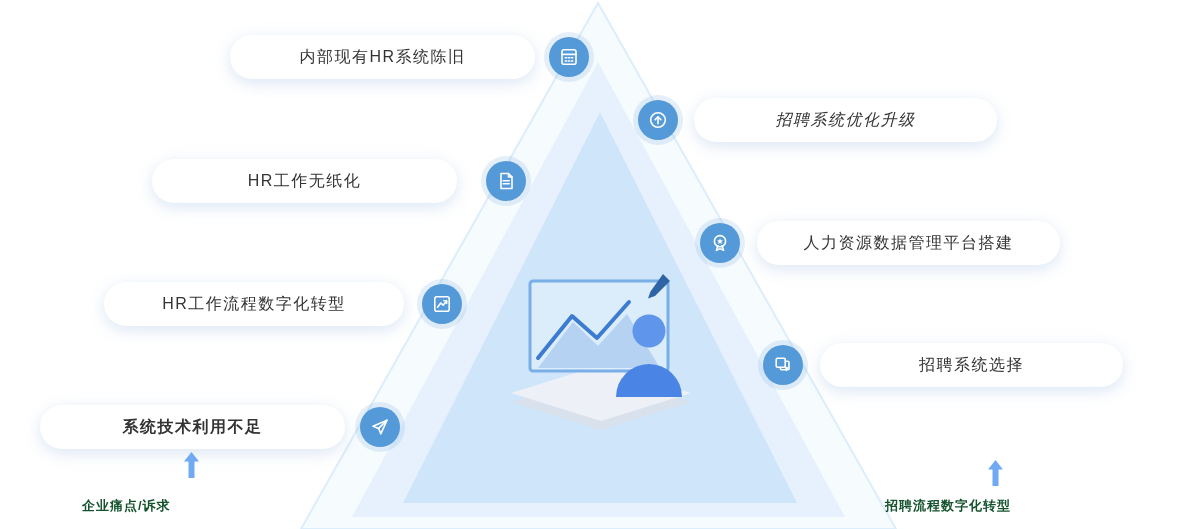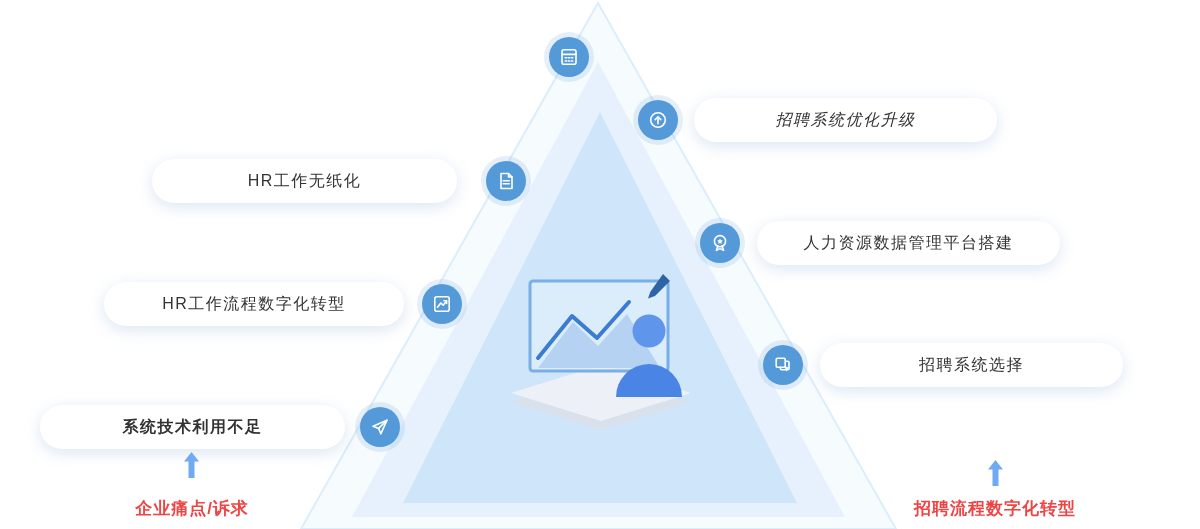--- a/index.html
+++ b/index.html
@@ -32,22 +32,22 @@
   }
   .il1 { left: 549px; top: 37px; }
   .il2 { left: 486px; top: 161px; }
   .il3 { left: 422px; top: 284px; }
   .il4 { left: 360px; top: 407px; }
   .ir1 { left: 638px; top: 100px; }
   .ir2 { left: 700px; top: 223px; }
   .ir3 { left: 763px; top: 345px; }
 
   .footer-label {
-    position: absolute; top: 497px; width: 220px; text-align: center;
-    font-size: 17px; font-weight: bold; color: #ef4444; letter-spacing: 1px;
+    position: absolute; top: 497px; width: 220px; text-align: left;
+    font-size: 13px; font-weight: bold; color: #14532d; letter-spacing: 1px;
     white-space: nowrap;
   }
   .fl { left: 82px; }
   .fr { left: 885px; }
 
   .up-arrow { position: absolute; width: 15px; height: 26px; }
   .al { left: 184px; top: 452px; }
   .ar { left: 988px; top: 460px; }
 
   .illus { position: absolute; left: 505px; top: 270px; }
@@ -73,20 +73,23 @@
       <polygon points="33,98 68,52 93,76 122,44 155,98" fill="#b5d2f2"></polygon>
       <polyline points="33,88 67,46 92,68 124,32" fill="none" stroke="#3c7cd0" stroke-width="4" stroke-linecap="round" stroke-linejoin="round"></polyline>
       <path d="M158 4 L165 11 L150 26 L143 28.5 L145.5 21.5 Z" fill="#2e64a6"></path>
     </g>
     <g>
       <circle cx="144" cy="61" r="16.5" fill="#5f95ea"></circle>
       <path d="M111 127 a33 33 0 0 1 66 0 Z" fill="#4a85e6"></path>
     </g>
   </svg>
 
+  <div class="pill l1">
+    <span>内部现有HR系统陈旧</span>
+  </div>
   <div class="pill l2">
     <span>HR工作无纸化</span>
   </div>
   <div class="pill l3">
     <span>HR工作流程数字化转型</span>
   </div>
   <div class="pill l4">
     <span>系统技术利用不足</span>
   </div>
 

